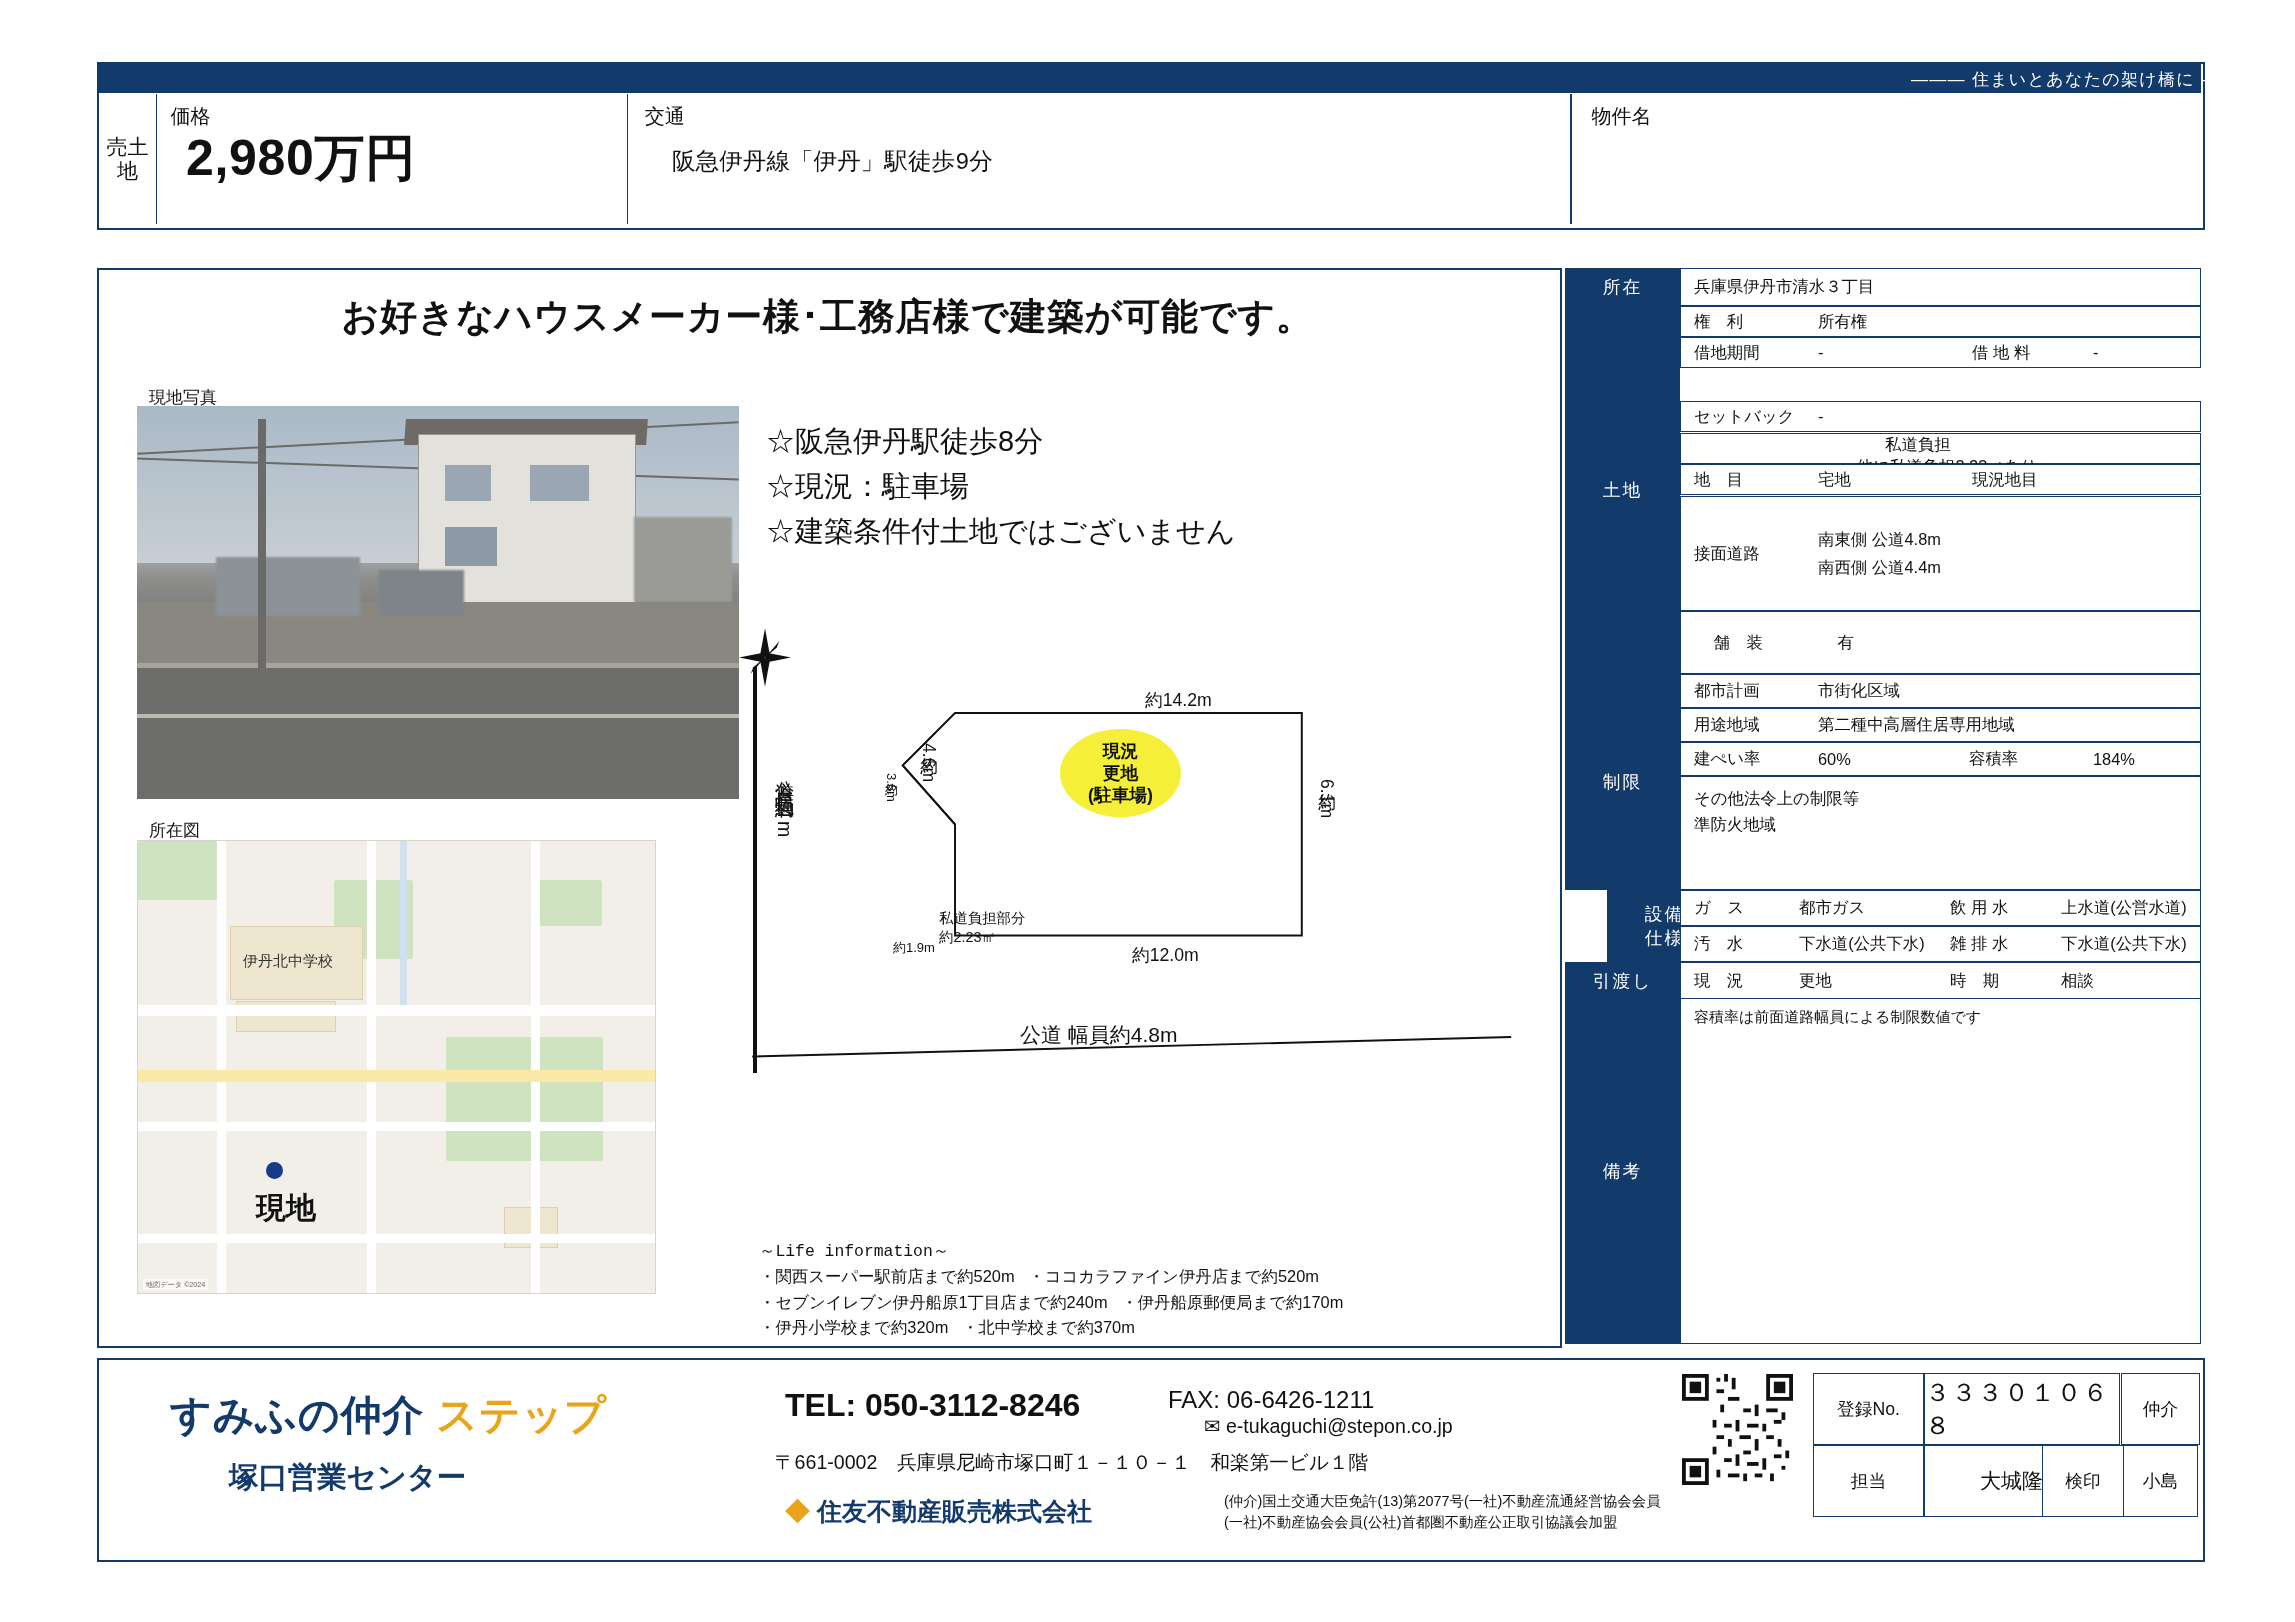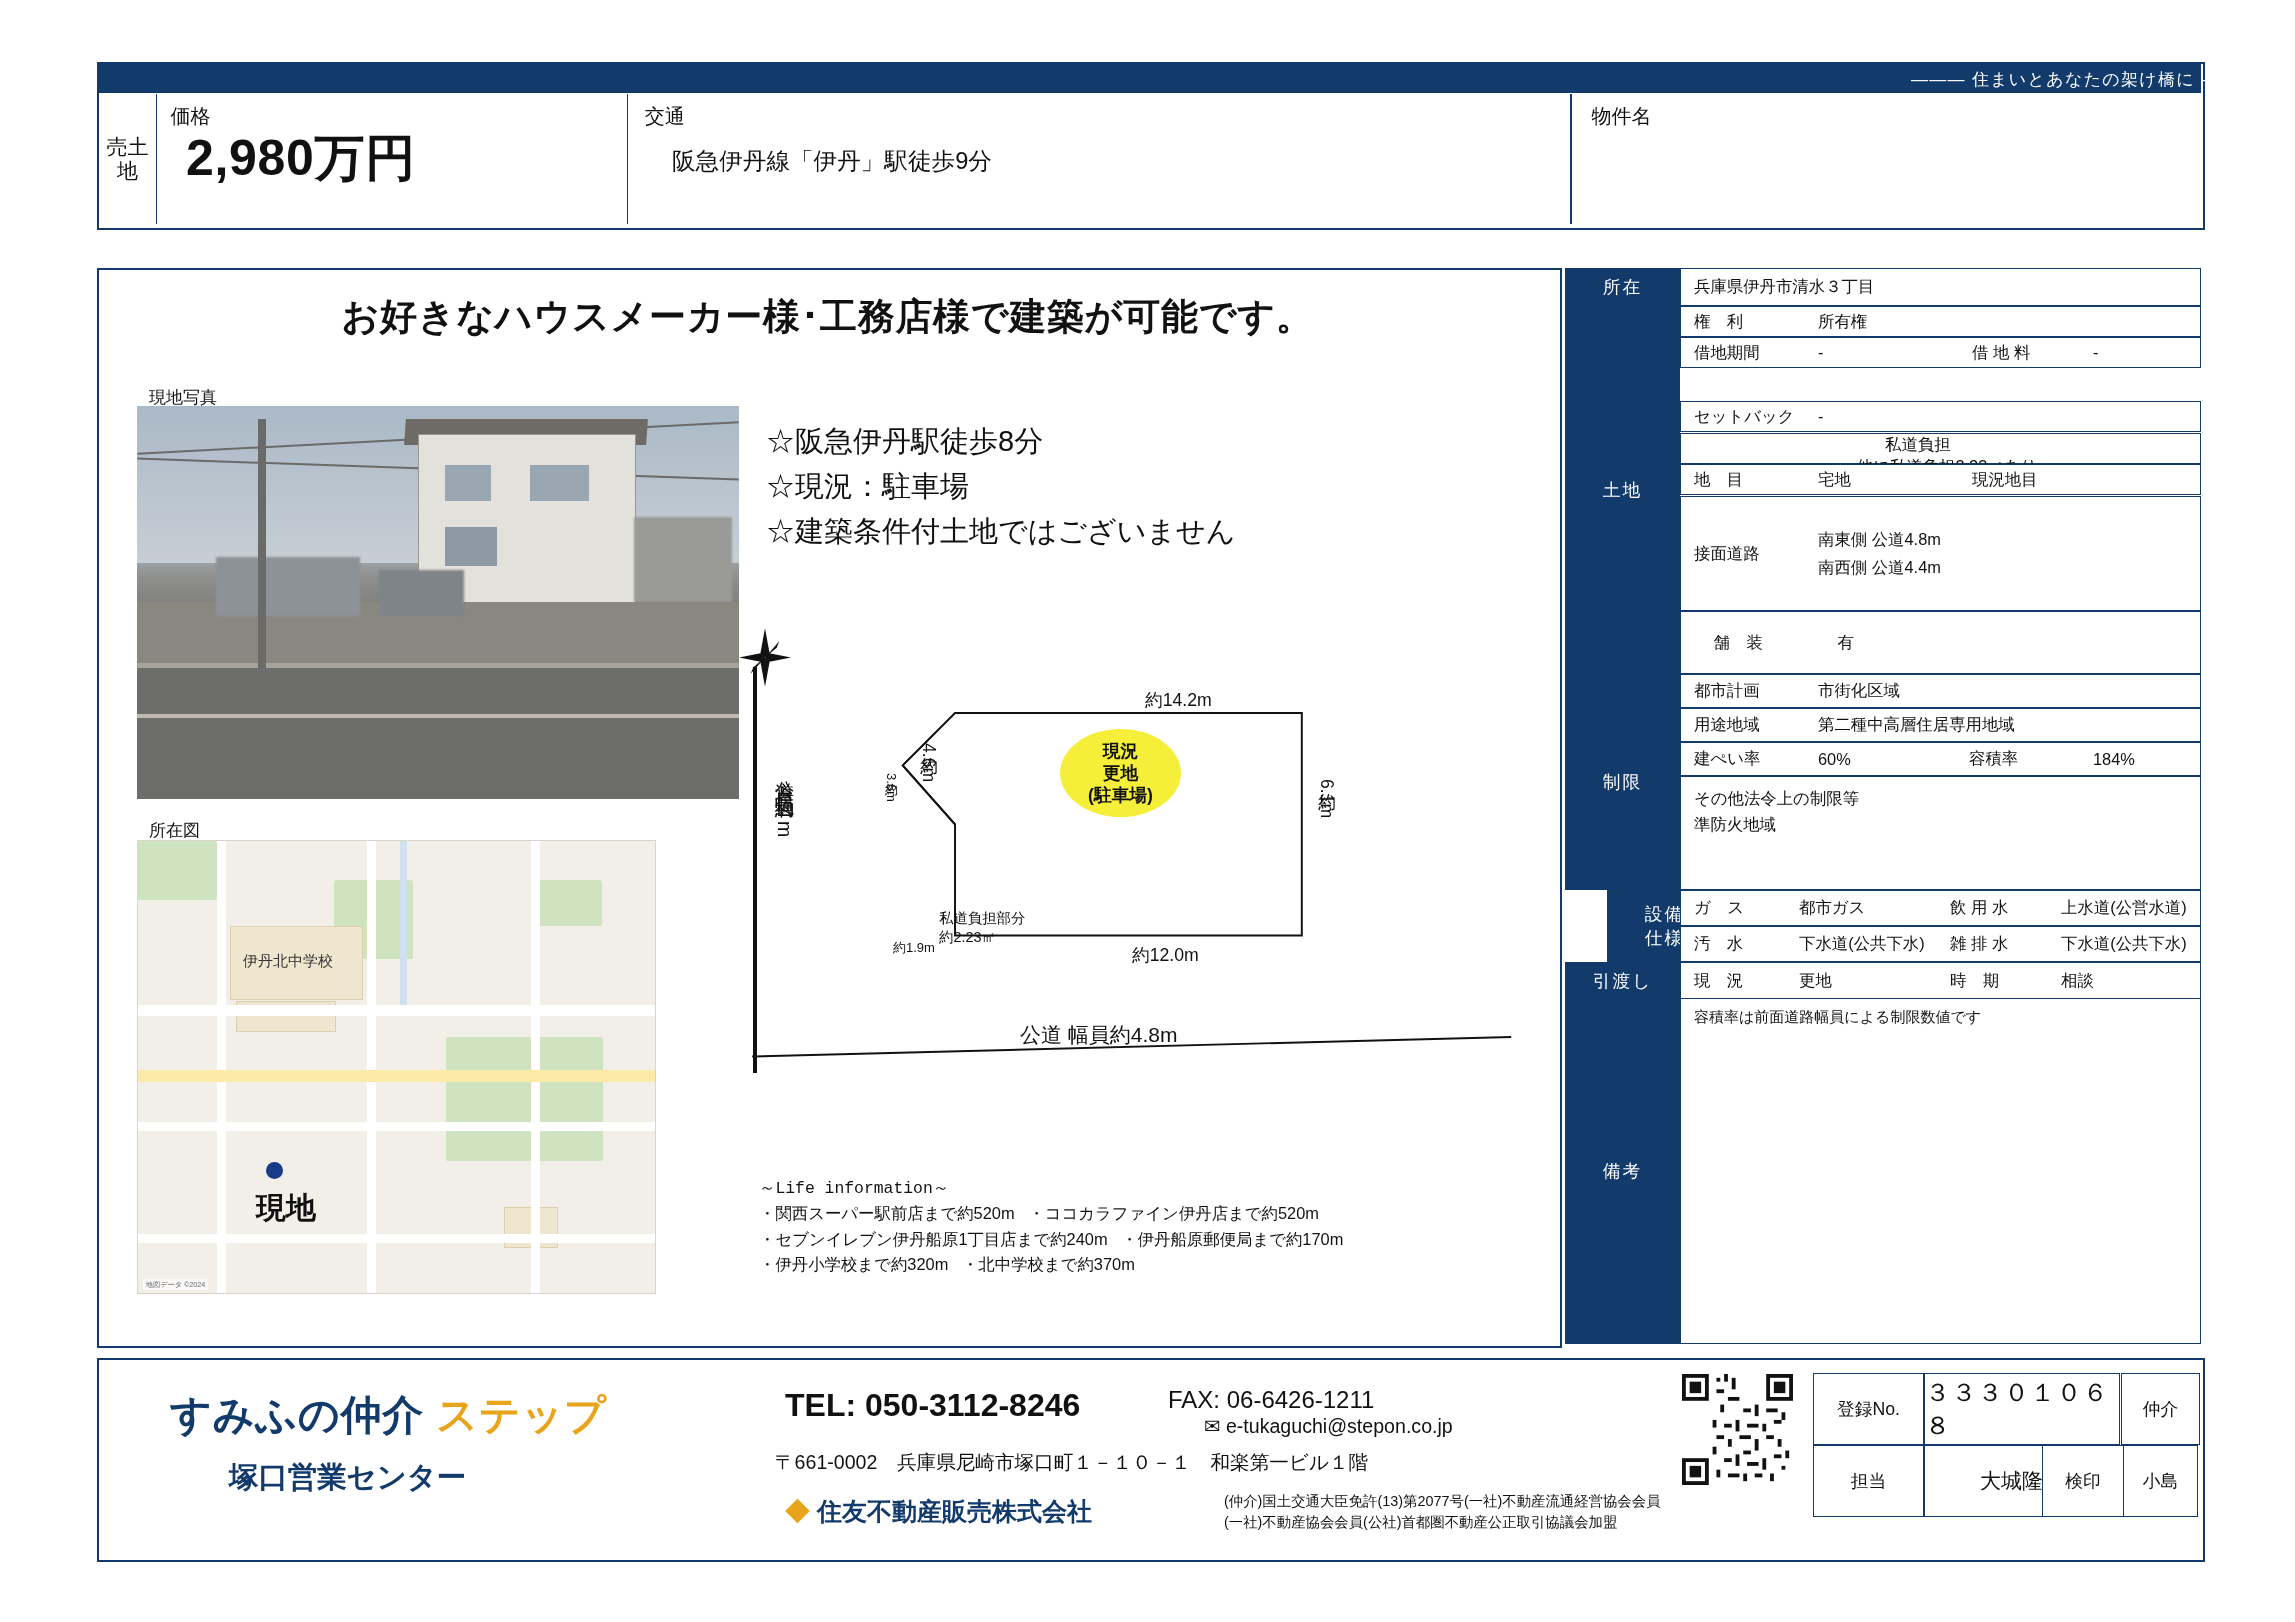--- a/index.html
+++ b/index.html
@@ -36,20 +36,21 @@
   }
   .hdr-price {
     left:156px; top:94px; width:472px; height:130px;
     border-right:1.3px solid #123a6b;
   }
   .hdr-price .lbl { position:absolute; left:14.4px; top:9.2px; font-size:20px; }
   .hdr-price .val { position:absolute; left:30px; top:31px; font-size:50px; font-weight:bold; letter-spacing:0.7px;}
   .hdr-access {
     left:629px; top:94px; width:943px; height:130px;
     border-right:2px solid #123a6b;
+    font-family:Liberation Mono, monospace;
   }
   .hdr-access .lbl { position:absolute; left:15.7px; top:9.2px; font-size:20px; }
   .hdr-access .val { position:absolute; left:43px; top:51px; font-size:23.6px; }
   .hdr-name { left:1572px; top:94px; width:627px; height:130px; }
   .hdr-name .lbl { position:absolute; left:19.6px; top:9.2px; font-size:20px; }
   .hdr-name .val { position:absolute; left:17px; top:35px; font-size:41px; font-weight:bold; letter-spacing:1.3px; }
 
   
   .left-panel {
     position:absolute; left:97px; top:268px; width:1461px; height:1076px;
@@ -114,21 +115,21 @@
   .plan .circle {
     position:absolute; left:321px; top:101px; width:121px; height:88px;
     background:#f5ef3a; border-radius:50%;
     display:flex; flex-direction:column; align-items:center; justify-content:center;
     font-size:17.7px; line-height:1.25; font-weight:bold;
   }
   .plan .koudou { position:absolute; left:281px; top:393px; font-size:21px; }
   .plan .shidou { position:absolute; left:200px; top:281px; font-size:14.4px; line-height:1.3; }
 
   
-  .lifeinfo { position:absolute; left:759px; top:1176px; font-size:16.4px; line-height:1.55; }
+  .lifeinfo { position:absolute; left:759px; top:1239px; font-size:16.4px; line-height:1.55; }
   .lifeinfo .ttl { font-family:"Liberation Mono", monospace; font-size:16.4px; }
 
   
   .table { position:absolute; left:1565px; top:268px; width:635px; height:1076px; }
   .tbl-row { position:absolute; box-sizing:border-box; }
   .cellA { background:#123a6b; color:#fff; display:flex; align-items:center; justify-content:center;
            font-size:17.7px; letter-spacing:2px; }
   .cellB { background:#fff; color:#111; font-size:16.4px; display:flex; align-items:center; }
   .bordered { border:0.7px solid #123a6b; }
 

